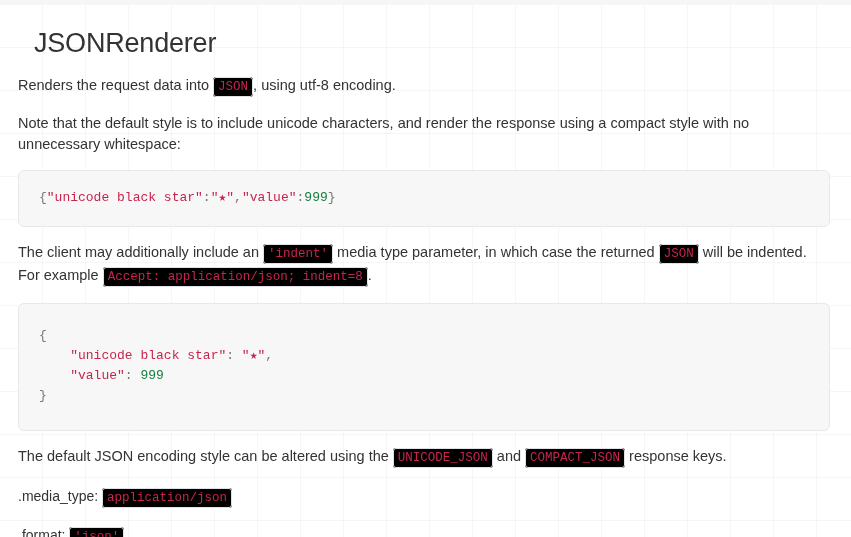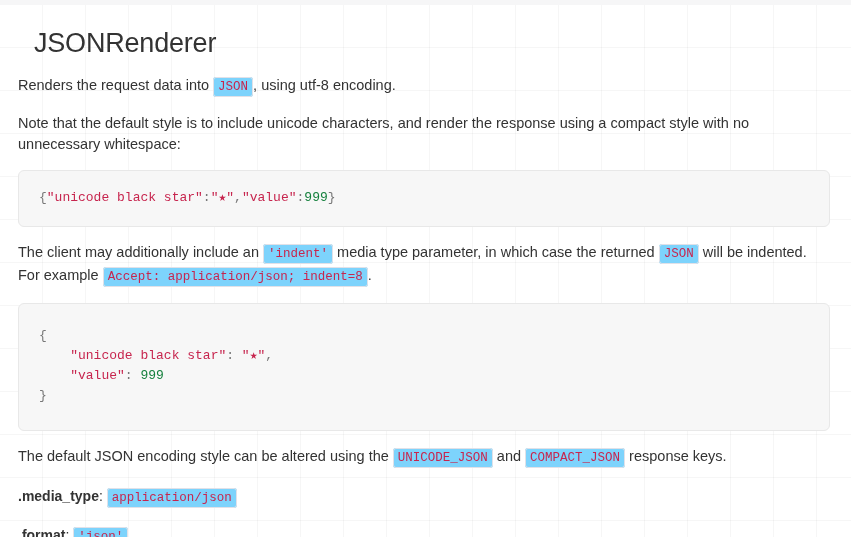--- a/index.html
+++ b/index.html
@@ -61,30 +61,30 @@
     max-width: 812px;
   }
 
   p.attr-line {
     font-size: 14px;
     line-height: 20px;
     color: #333333;
     margin: 17px 0 0 0;
   }
   p.attr-line .attr-label {
-    font-weight: bold;
+    font-weight: normal;
     margin-top: 42px;
   }
 
   
   code.inline {
     font-family: "Liberation Mono", "DejaVu Sans Mono", monospace;
     font-size: 12.5px;
     color: #c7254e;
-    background-color: #7dd3fc;
+    background-color: #000000;
     border: 1px solid #e1e1e8;
     border-radius: 3px;
     padding: 2px 4px;
     white-space: nowrap;
   }
 
   
   div.codeblock {
     background-color: #f7f7f7;
     border: 1px solid #e8e8e8;

